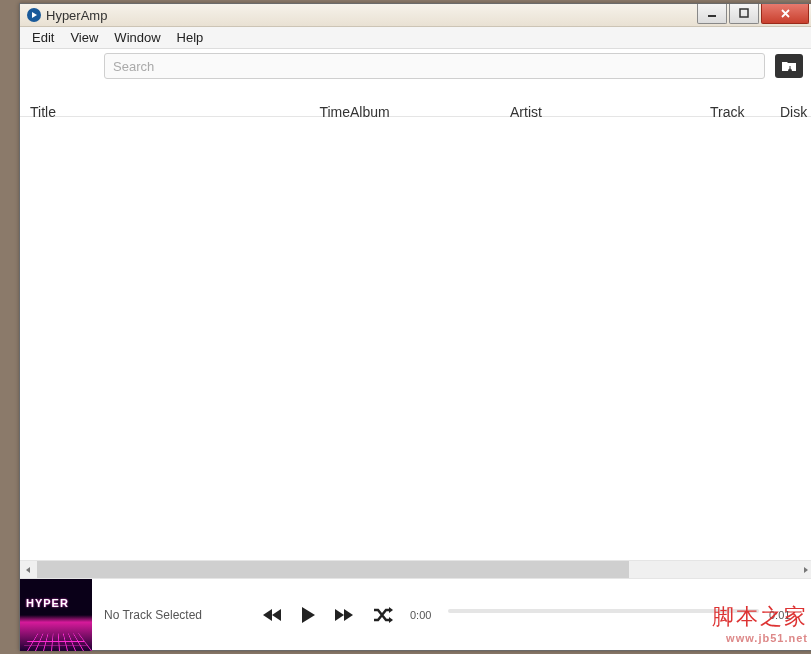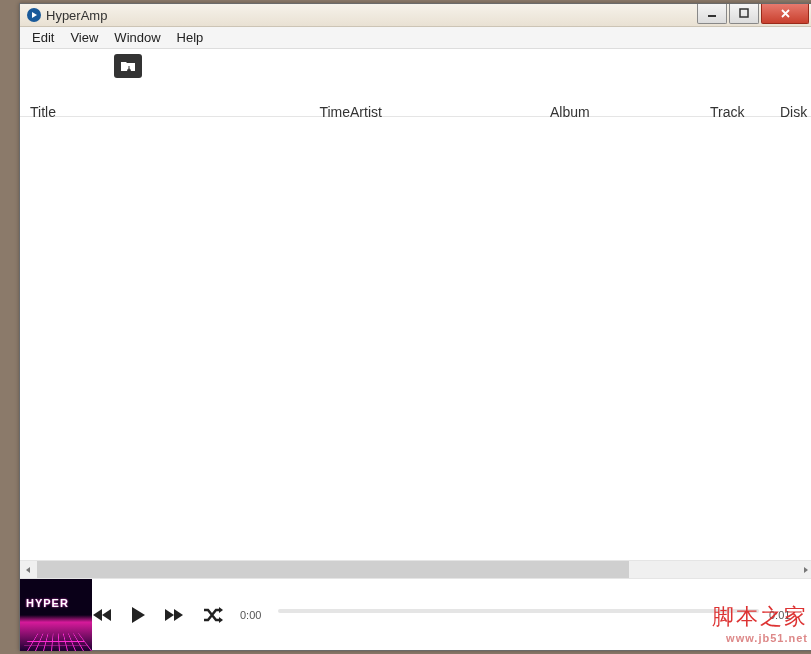--- a/index.html
+++ b/index.html
@@ -160,33 +160,34 @@
   </div>
 
   <div class="menubar">
     <span class="menu-item">Edit</span>
     <span class="menu-item">View</span>
     <span class="menu-item">Window</span>
     <span class="menu-item">Help</span>
   </div>
 
   <div class="searchbar-row">
+    <input class="search-input" type="text" placeholder="Search" style="">
     <div class="folder-btn">
       <svg width="16" height="12" viewBox="0 0 16 12">
         <path d="M1 2 L6 2 L7 3 L15 3 L15 11 L1 11 Z" fill="#fff"></path>
         <path d="M9 6 L9 9 M9 9 a1.5 1.5 0 1 0 0.01 0" stroke="#333" stroke-width="1" fill="#333"></path>
       </svg>
     </div>
   </div>
 
   <div class="columns">
     <div class="col col-title">Title</div>
     <div class="col col-time">Time</div>
+    <div class="col col-album">Album</div>
     <div class="col col-artist">Artist</div>
-    <div class="col col-album">Album</div>
     <div class="col col-track">Track</div>
     <div class="col col-disk">Disk</div>
   </div>
 
   <div class="tracklist"></div>
 
   <div class="hscroll">
     <div class="hs-arrow">
       <svg width="8" height="8" viewBox="0 0 8 8">
           <polygon points="5,1 5,7 1,4" fill="#777"></polygon>
@@ -200,20 +201,21 @@
           <polygon points="3,1 3,7 7,4" fill="#777"></polygon>
         </svg>
     </div>
   </div>
 
   <div class="player">
     <div class="album-art">
       <div class="logo">HYPER</div>
       <div class="grid"></div>
     </div>
+    <div class="now-playing">No Track Selected</div>
     <div class="controls">
       <span class="ctrl">
         <svg width="20" height="16" viewBox="0 0 20 16">
             <polygon points="10,2 10,14 1,8" fill="#222"></polygon>
             <polygon points="19,2 19,14 10,8" fill="#222"></polygon>
           </svg>
       </span>
       <span class="ctrl">
         <svg width="16" height="18" viewBox="0 0 16 18">
             <polygon points="2,1 2,17 15,9" fill="#222"></polygon>

